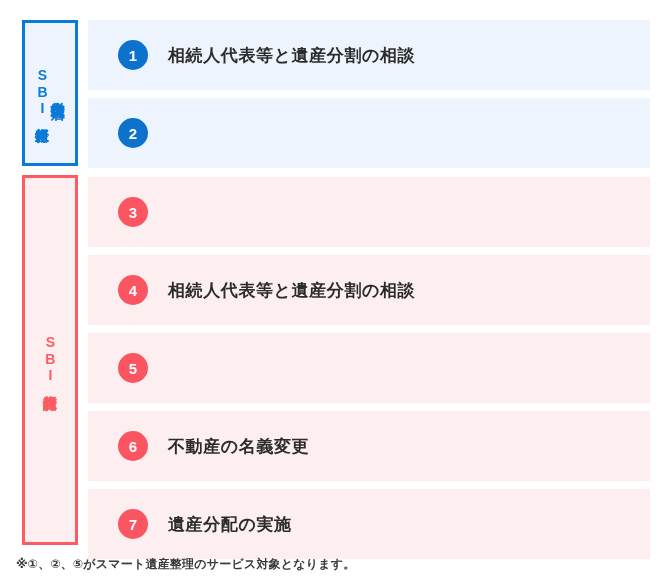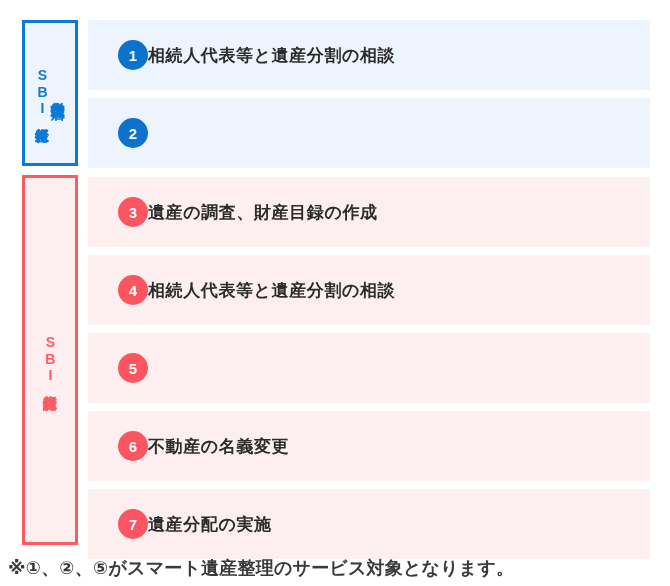--- a/index.html
+++ b/index.html
@@ -90,33 +90,34 @@
     justify-content: center;
     color: #ffffff;
     font-size: 15px;
     font-weight: bold;
     line-height: 1;
   }
   .badge.blue { background: #0d72ce; }
   .badge.red  { background: #fa5560; }
 
   .step-label {
+    margin-left: 20px;
     font-size: 17px;
     font-weight: bold;
     color: #2b2b2b;
     letter-spacing: 0.6px;
     white-space: nowrap;
   }
 
   
   .footnote {
     position: absolute;
-    left: 8px;
+    left: 16px;
     top: 556px;
-    font-size: 18px;
+    font-size: 12px;
     font-weight: bold;
     color: #3a3a3a;
     letter-spacing: 0.2px;
     white-space: nowrap;
   }
 </style>
 </head>
 <body>
 
 <div id="diagram">
@@ -136,21 +137,20 @@
       <span class="badge blue">1</span>
       <span class="step-label">相続人代表等と遺産分割の相談</span>
     </div>
 
     <div class="step-row blue tall-gap">
       <span class="badge blue">2</span>
     </div>
 
     <div class="step-row red">
       <span class="badge red">3</span>
-      <span class="step-label">遺産の調査、財産目録の作成</span>
     </div>
 
     <div class="step-row red">
       <span class="badge red">4</span>
       <span class="step-label">相続人代表等と遺産分割の相談</span>
     </div>
 
     <div class="step-row red">
       <span class="badge red">5</span>
     </div>

